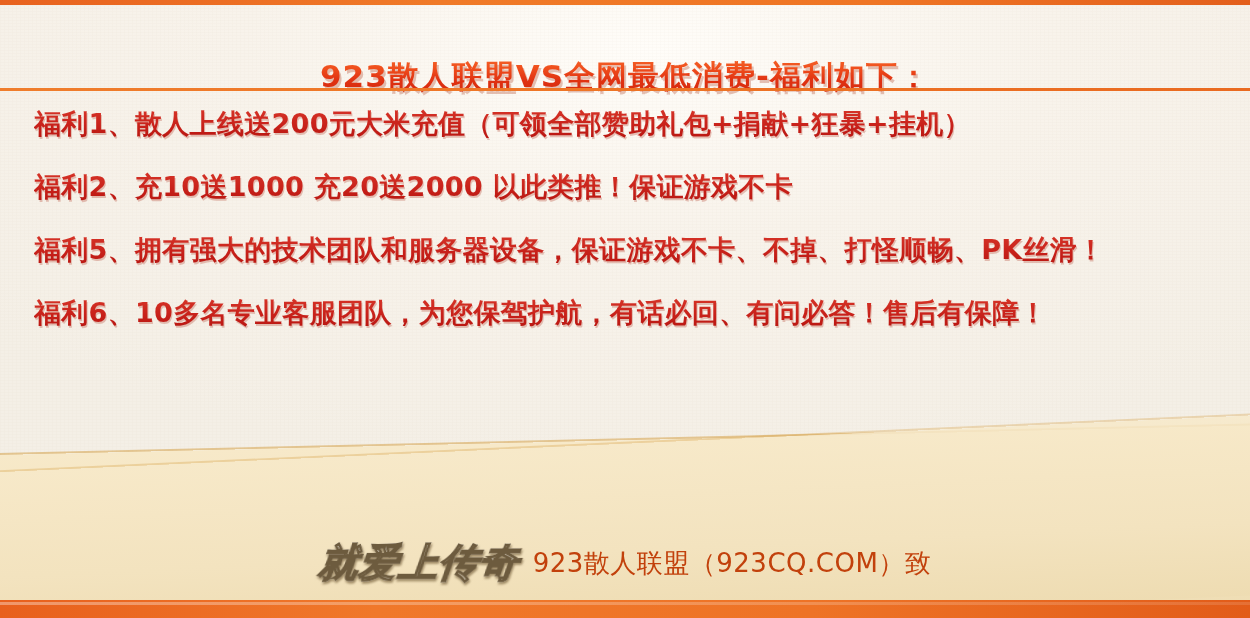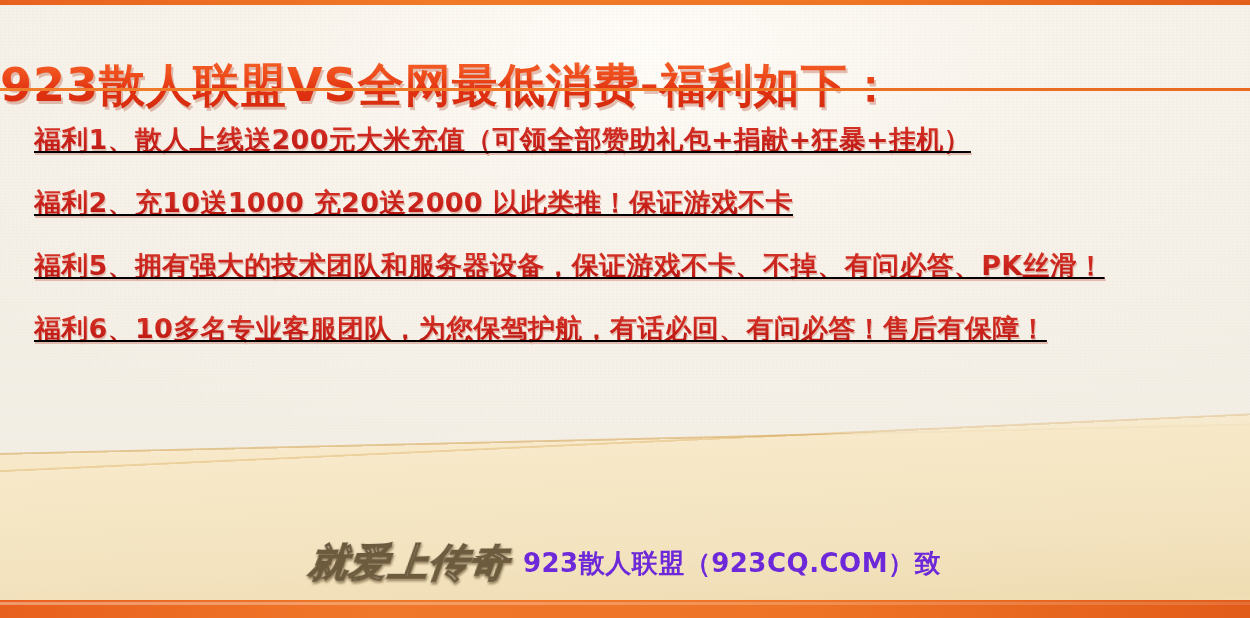--- a/index.html
+++ b/index.html
@@ -80,42 +80,42 @@
     position: absolute;
     left: 0; right: 0; bottom: 13px;
     height: 3px;
     background: linear-gradient(90deg,rgba(255,255,255,.35),rgba(255,255,255,.12));
   }
 
   
   .headline {
     position: absolute;
     left: 0; right: 0;
-    top: 27px;
-    font-size: 46px;
+    top: 37px;
+    text-align: center;
+    font-size: 31px;
     font-weight: 900;
     letter-spacing: 1px;
     line-height: 1.18;
     background: linear-gradient(180deg,#f4642a 0%, #ef4d1c 30%, #e03212 62%, #d42a0e 100%);
     -webkit-background-clip: text;
     background-clip: text;
     color: transparent;
     -webkit-text-fill-color: transparent;
     text-shadow: 0 2px 0 rgba(150,30,10,.0);
     filter: drop-shadow(2px 3px 0 rgba(170,55,25,.30));
     white-space: nowrap;
   }
 
   
   .benefits {
     position: absolute;
     left: 34px;
     right: 18px;
-    top: 108px;
-    text-decoration: underline;
+    top: 92px;
   }
   .benefit-row {
     height: 63px;
     display: flex;
     align-items: center;
     white-space: nowrap;
   }
   .benefit-text {
     font-size: 27px;
     font-weight: 800;
@@ -147,22 +147,22 @@
     -webkit-background-clip: text;
     background-clip: text;
     -webkit-text-fill-color: transparent;
     -webkit-text-stroke: 1.4px #6d5b3e;
     filter: drop-shadow(1px 2px 1px rgba(90,65,30,.55));
     transform: skewX(-6deg);
     white-space: nowrap;
   }
   .footer-text {
     font-size: 26px;
-    font-weight: 700;
-    color: #6d28d9;
+    font-weight: 400;
+    color: #c2410c;
     letter-spacing: .5px;
     white-space: nowrap;
   }
 </style>
 </head>
 <body>
 
 <div class="poster">
 
   <div class="bg-base"></div>
@@ -175,21 +175,21 @@
   <div class="rule-top"></div>
 
   <div class="benefits">
     <div class="benefit-row">
       <span class="benefit-text">福利1、散人上线送200元大米充值（可领全部赞助礼包+捐献+狂暴+挂机）</span>
     </div>
     <div class="benefit-row">
       <span class="benefit-text">福利2、充10送1000  充20送2000  以此类推！保证游戏不卡</span>
     </div>
     <div class="benefit-row">
-      <span class="benefit-text">福利5、拥有强大的技术团队和服务器设备，保证游戏不卡、不掉、有问必答、PK丝滑！</span>
+      <span class="benefit-text">福利5、拥有强大的技术团队和服务器设备，保证游戏不卡、不掉、打怪顺畅、PK丝滑！</span>
     </div>
     <div class="benefit-row">
       <span class="benefit-text">福利6、10多名专业客服团队，为您保驾护航，有话必回、有问必答！售后有保障！</span>
     </div>
   </div>
 
   <div class="band-diagonal"></div>
   <div class="band-diagonal2"></div>
 
   <div class="footer">

